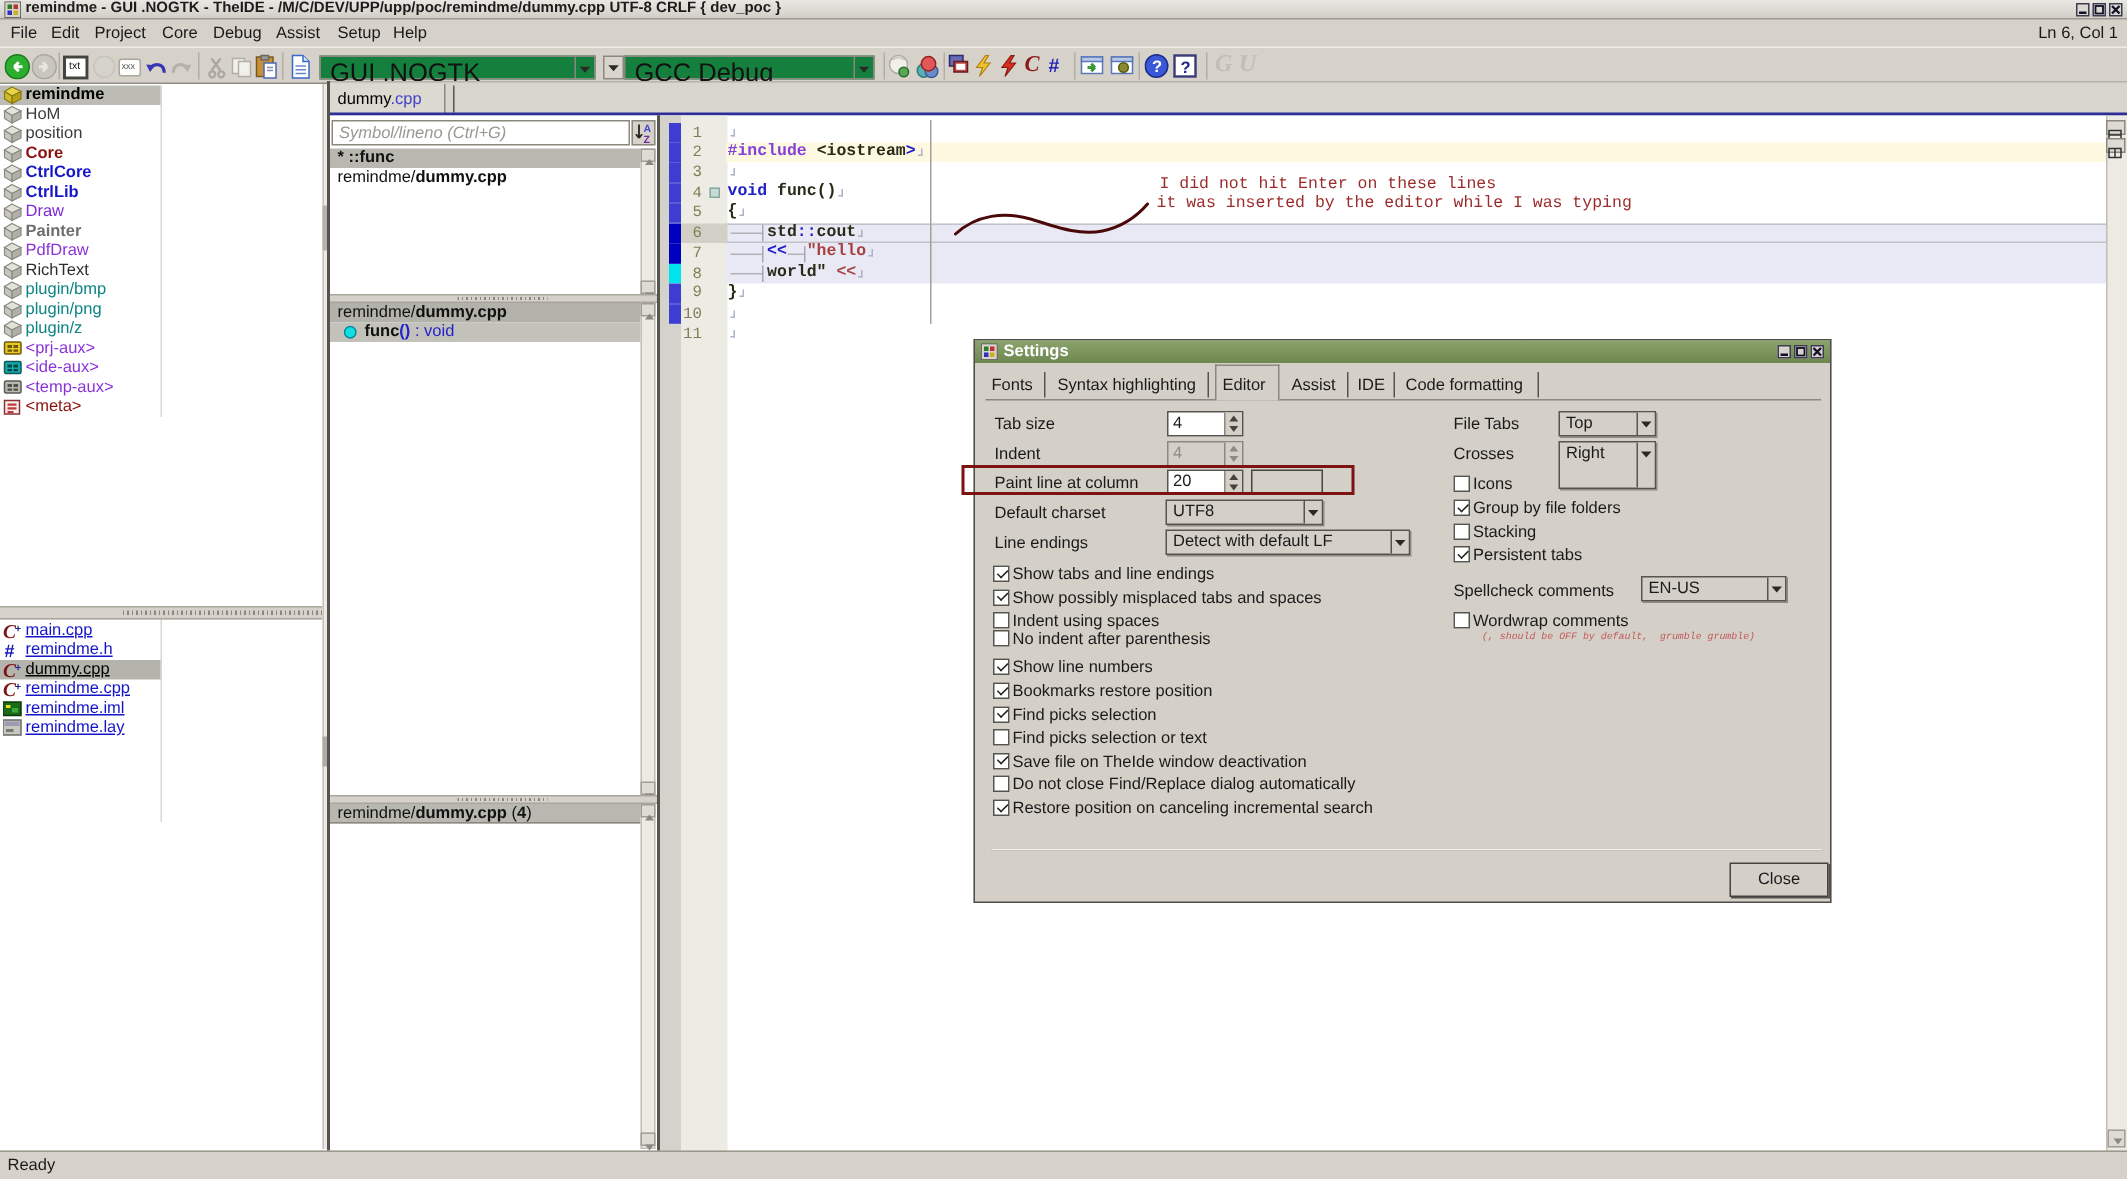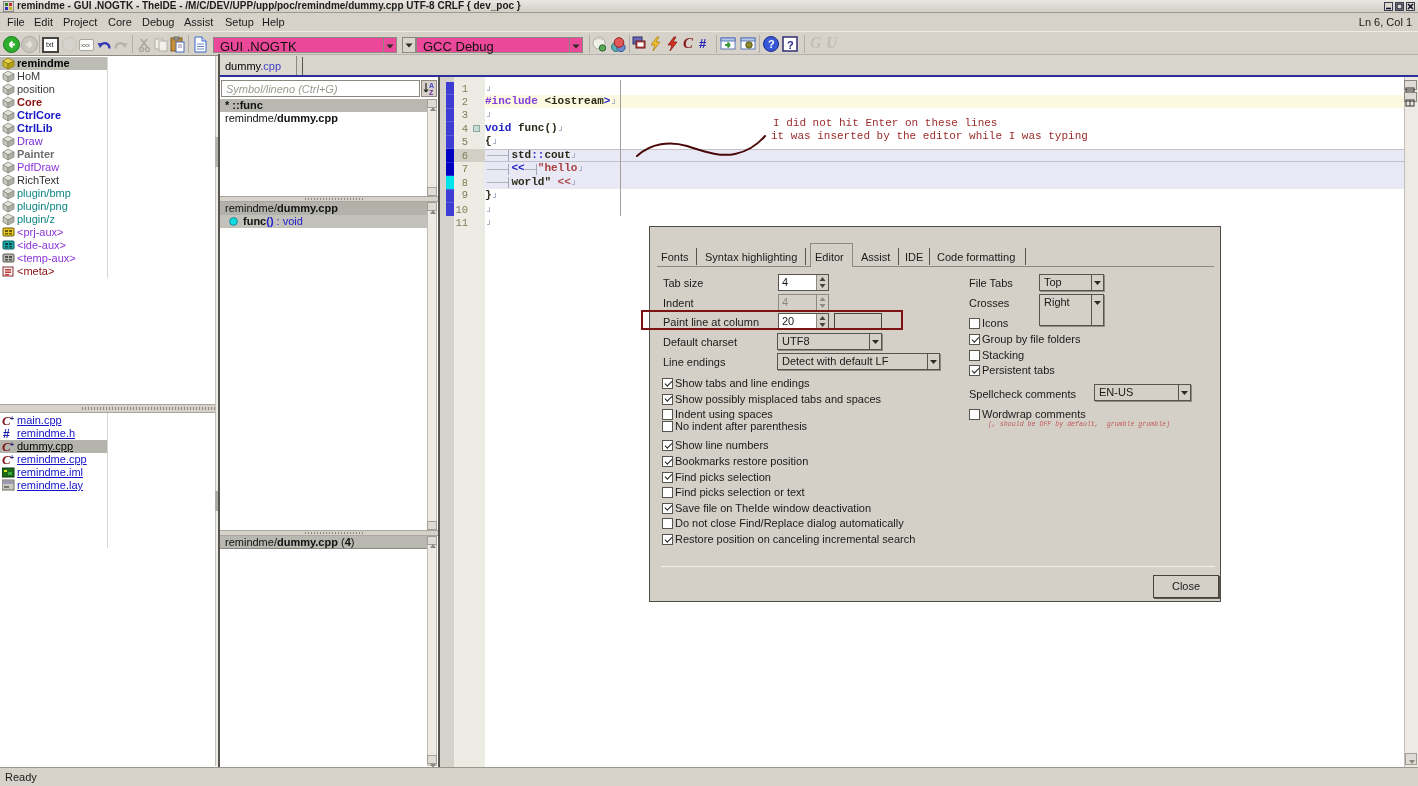--- a/index.html
+++ b/index.html
@@ -55,21 +55,21 @@
 .wbtn svg{position:absolute;left:0;top:0}
 .dtab{position:absolute;top:24px;font-size:11px;color:#1a1a1a;white-space:nowrap}
 .dtsep{position:absolute;top:21px;width:1px;height:17px;background:#55544e}
 .dlbl{position:absolute;font-size:11px;color:#1a1a1a;white-space:nowrap}
 .spin{position:absolute;right:0;top:0;bottom:0;width:12px;border-left:1px solid #8a887f;background:#d4d0c8}
 .dd{background:#d4d0c8;border:1px solid #55544e;box-shadow:1px 1px 0 #8d8b83}
 .ddb{position:absolute;right:0;top:0;bottom:0;width:12px;border-left:1px solid #55544e;background:#d4d0c8}
 .cbr{position:absolute;left:12px;font-size:11px;color:#1a1a1a;white-space:nowrap}
 .cbr .cb{position:relative;display:inline-block;vertical-align:-2px;margin-right:2px}
 .cb.ck::after{content:"";position:absolute;left:1.5px;top:1.5px;width:5.5px;height:3px;border-left:1.5px solid #20201c;border-bottom:1.5px solid #20201c;transform:rotate(-45deg)}
-.combo{position:absolute;top:5px;height:16px;background:#ec4899;border:1px solid #8a887f;font-size:13px}
+.combo{position:absolute;top:5px;height:16px;background:#15803d;border:1px solid #8a887f;font-size:17px}
 .combo>span{position:absolute;left:6px;top:1px;color:#111}
 .cmbb{position:absolute;right:0;top:0;bottom:0;width:13px;border-left:1px solid #8a887f}
 </style></head>
 <body>
 <div class="abs" id="titlebar">
     <svg width="11" height="11" style="position:absolute;left:3px;top:1px">
       <rect x="0" y="0" width="11" height="11" fill="#d8d4cc" stroke="#4a4a44"></rect>
       <rect x="2" y="2" width="3" height="3" fill="#2a7a2a"></rect>
       <rect x="6" y="2" width="3" height="3" fill="#c03030"></rect>
       <rect x="2" y="6" width="3" height="3" fill="#3030c0"></rect>
@@ -529,20 +529,45 @@
     </svg></div>
 <div class="abs" style="left:1404px;top:92px;width:13px;height:10px;background:#dddbd3;border:1px solid #8a887f;z-index:5"><svg width="11" height="8">
       <rect x="1" y="1" width="8" height="6" fill="none" stroke="#333" stroke-width="1"></rect>
       <line x1="5" y1="1" x2="5" y2="7" stroke="#333"></line>
     </svg></div>
 <div class="abs sbbtn" style="left:1405px;top:753px;width:12px;height:12px;z-index:5"><svg width="12" height="12">
       <polygon points="3,4 9,4 6,8" fill="#8a8880"></polygon>
     </svg></div>
 <div class="abs" id="escroll"></div>
 <div class="abs" id="dialog">
+<div class="abs" style="left:0;top:0;width:570px;height:15px;background:linear-gradient(#8ca26c,#6d874f)">
+<svg width="11" height="11" style="position:absolute;left:4px;top:2px">
+        <rect x="0" y="0" width="11" height="11" fill="#d8d4cc" stroke="#4a4a44"></rect>
+        <rect x="2" y="2" width="3" height="3" fill="#2a7a2a"></rect>
+        <rect x="6" y="2" width="3" height="3" fill="#c03030"></rect>
+        <rect x="2" y="6" width="3" height="3" fill="#3030c0"></rect>
+        <rect x="6" y="6" width="3" height="3" fill="#c8b020"></rect>
+      </svg>
+<span style="position:absolute;left:19px;top:1px;font-size:11px;font-weight:bold;color:#fff">Settings</span>
+<div class="wbtn" style="left:535px">
+        <svg width="7" height="7">
+          <line x1="1" y1="5.5" x2="6" y2="5.5" stroke="#101028" stroke-width="1.6"></line>
+        </svg>
+      </div>
+<div class="wbtn" style="left:546px">
+        <svg width="7" height="7">
+          <rect x="1" y="1" width="5" height="5" fill="none" stroke="#101028" stroke-width="1.2"></rect>
+        </svg>
+      </div>
+<div class="wbtn" style="left:557px">
+        <svg width="7" height="7">
+          <path d="M1,1 L6,6 M6,1 L1,6" stroke="#101028" stroke-width="1.6"></path>
+        </svg>
+      </div>
+</div>
 <div class="abs" style="left:7px;top:39px;width:557px;height:1px;background:#8a887f"></div>
 <div class="abs" style="left:160px;top:16px;width:43px;height:24px;background:#d4d0c8;border:1px solid #8a887f;border-bottom:none;z-index:2"></div>
 <span class="dtab" style="left:11px">Fonts</span>
     <div class="dtsep" style="left:46px"></div>
 <span class="dtab" style="left:55px">Syntax highlighting</span>
     <div class="dtsep" style="left:155px"></div>
 <span class="dtab" style="left:165px;font-size:11px;z-index:3">Editor</span>
 <span class="dtab" style="left:211px">Assist</span>
     <div class="dtsep" style="left:248px"></div>
 <span class="dtab" style="left:255px">IDE</span>

